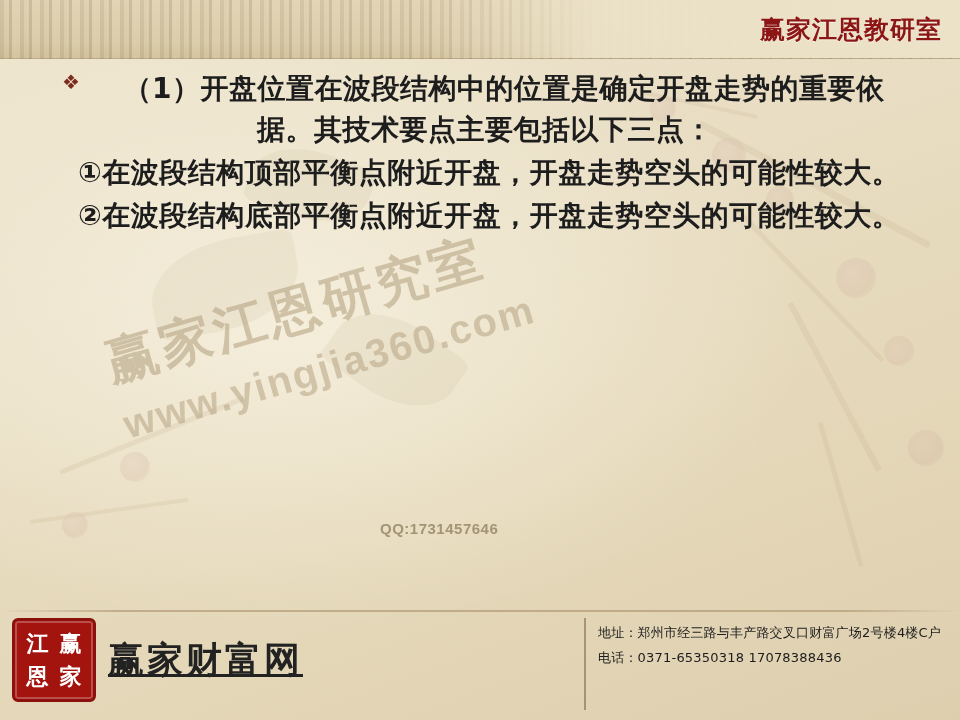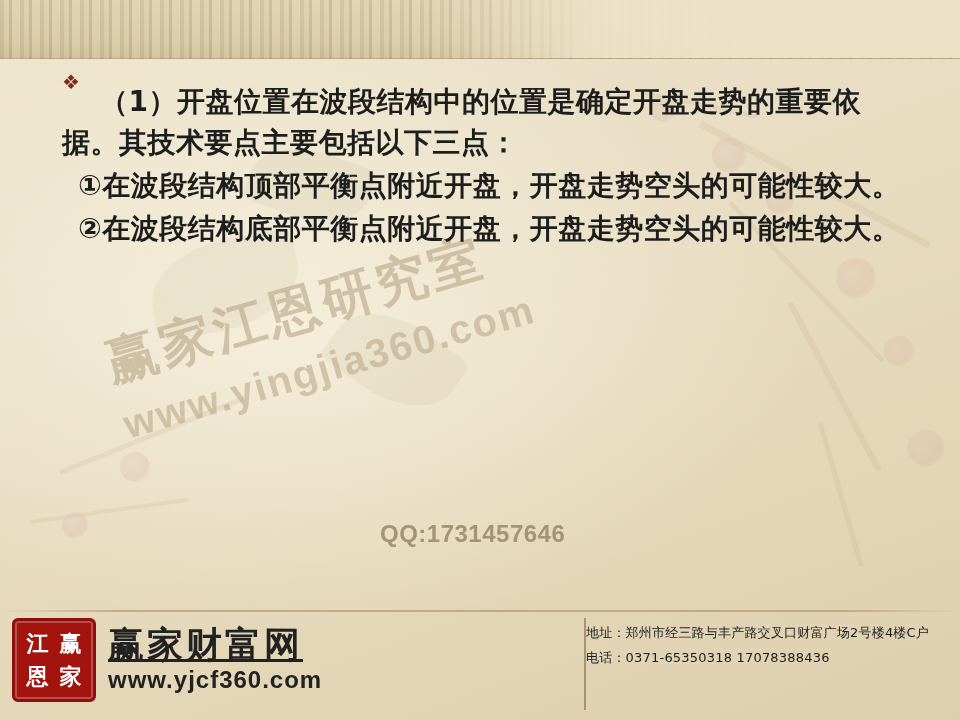--- a/index.html
+++ b/index.html
@@ -115,21 +115,21 @@
     font-weight: bold;
     letter-spacing: 2px;
     white-space: nowrap;
     color: rgba(186, 170, 138, 0.7);
     font-family: "Liberation Sans", sans-serif;
   }
   .wm-qq {
     position: absolute;
     left: 380px;
     top: 520px;
-    font-size: 24px;
+    font-size: 15px;
     font-weight: bold;
     color: rgba(150, 135, 105, 0.85);
     letter-spacing: 0.5px;
     font-family: "Liberation Sans", sans-serif;
     pointer-events: none;
   }
 
   
   .content {
     position: absolute;
@@ -153,22 +153,23 @@
   }
   .bullet-mark {
     position: absolute;
     left: 4px;
     top: 6px;
     color: #7b2c1e;
     font-size: 20px;
     line-height: 1;
   }
   .p-indent {
-    margin: 16px 52px 0 62px;
+    margin: 3px 52px 0 62px;
     text-indent: 38px;
+    text-align: center;
   }
   .p-hang {
     margin: 2px 52px 0 40px;
     text-indent: 38px;
   }
 
   
   .footer {
     position: absolute;
     left: 0;
@@ -235,20 +236,21 @@
     font-family: "Liberation Sans", sans-serif;
     margin-top: 2px;
   }
   .contact-box {
     position: absolute;
     left: 584px;
     top: 8px;
     width: 366px;
     height: 92px;
     border-left: 2px solid rgba(120, 95, 60, 0.55);
+    padding-left: 12px;
     box-sizing: border-box;
   }
   .contact-line {
     font-size: 13px;
     color: #1c1c1c;
     font-family: "DejaVu Sans", "Liberation Sans", sans-serif;
     line-height: 1.45;
     margin-top: 6px;
     white-space: nowrap;
     letter-spacing: 0.2px;
@@ -278,20 +280,21 @@
     <div class="blossom" style="left:650px; top:96px; width:26px; height:26px;"></div>
     <div class="blossom" style="left:120px; top:452px; width:30px; height:30px;"></div>
     <div class="blossom" style="left:62px; top:512px; width:26px; height:26px;"></div>
     <div class="leaf" style="left:250px; top:150px; width:120px; height:70px; transform: rotate(20deg);"></div>
     <div class="leaf" style="left:150px; top:240px; width:150px; height:90px; transform: rotate(-10deg);"></div>
     <div class="leaf" style="left:330px; top:320px; width:130px; height:80px; transform: rotate(35deg);"></div>
   </div>
 
   <div class="top-band"></div>
   <div class="top-band-fade"></div>
+  <div class="brand-title">赢家江恩教研室</div>
 
   <div class="watermark">
     <div class="wm-main">赢家江恩研究室</div>
     <div class="wm-sub">www.yingjia360.com</div>
   </div>
   <div class="wm-qq">QQ:1731457646</div>
 
   <div class="content">
 
     <div class="para p-bullet">
@@ -320,21 +323,20 @@
       <div class="logo-seal">
         <div class="seal-grid">
           <span>江</span>
           <span>赢</span>
           <span>恩</span>
           <span>家</span>
         </div>
       </div>
       <div class="logo-text">
         <div class="logo-cn">赢家财富网</div>
-        <div class="logo-en">www.yjcf360.com</div>
       </div>
     </div>
 
     <div class="contact-box">
       <div class="contact-line">
         <span class="lbl">地址：</span><span>郑州市经三路与丰产路交叉口财富广场2号楼4楼C户</span>
       </div>
       <div class="contact-line">
         <span class="lbl">电话：</span><span>0371-65350318  17078388436</span>
       </div>

